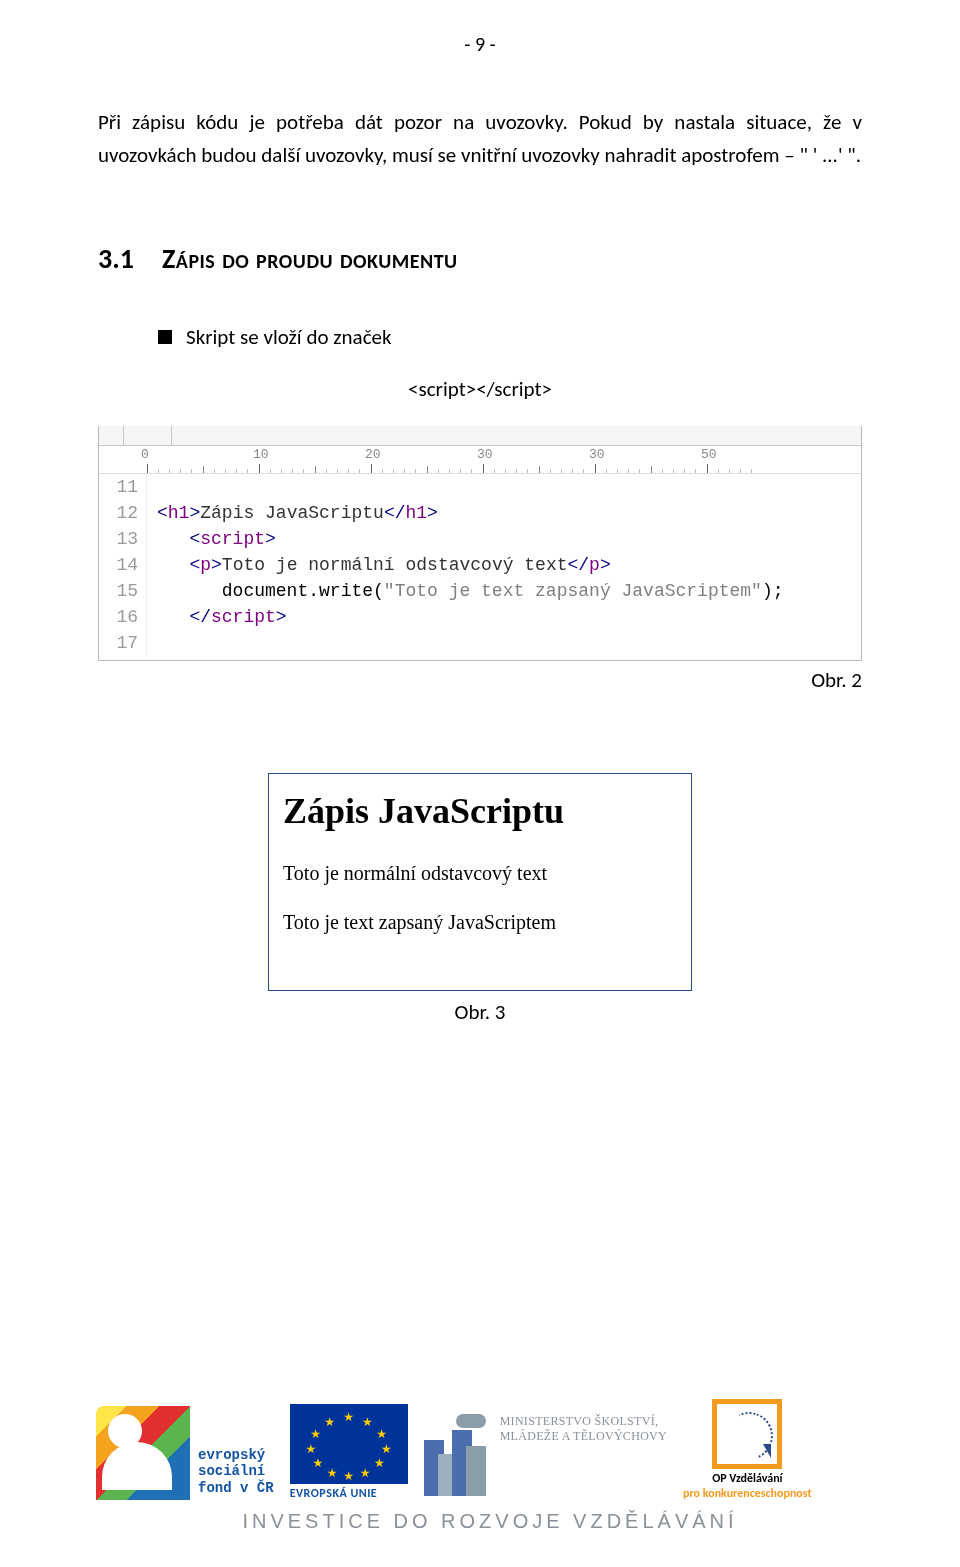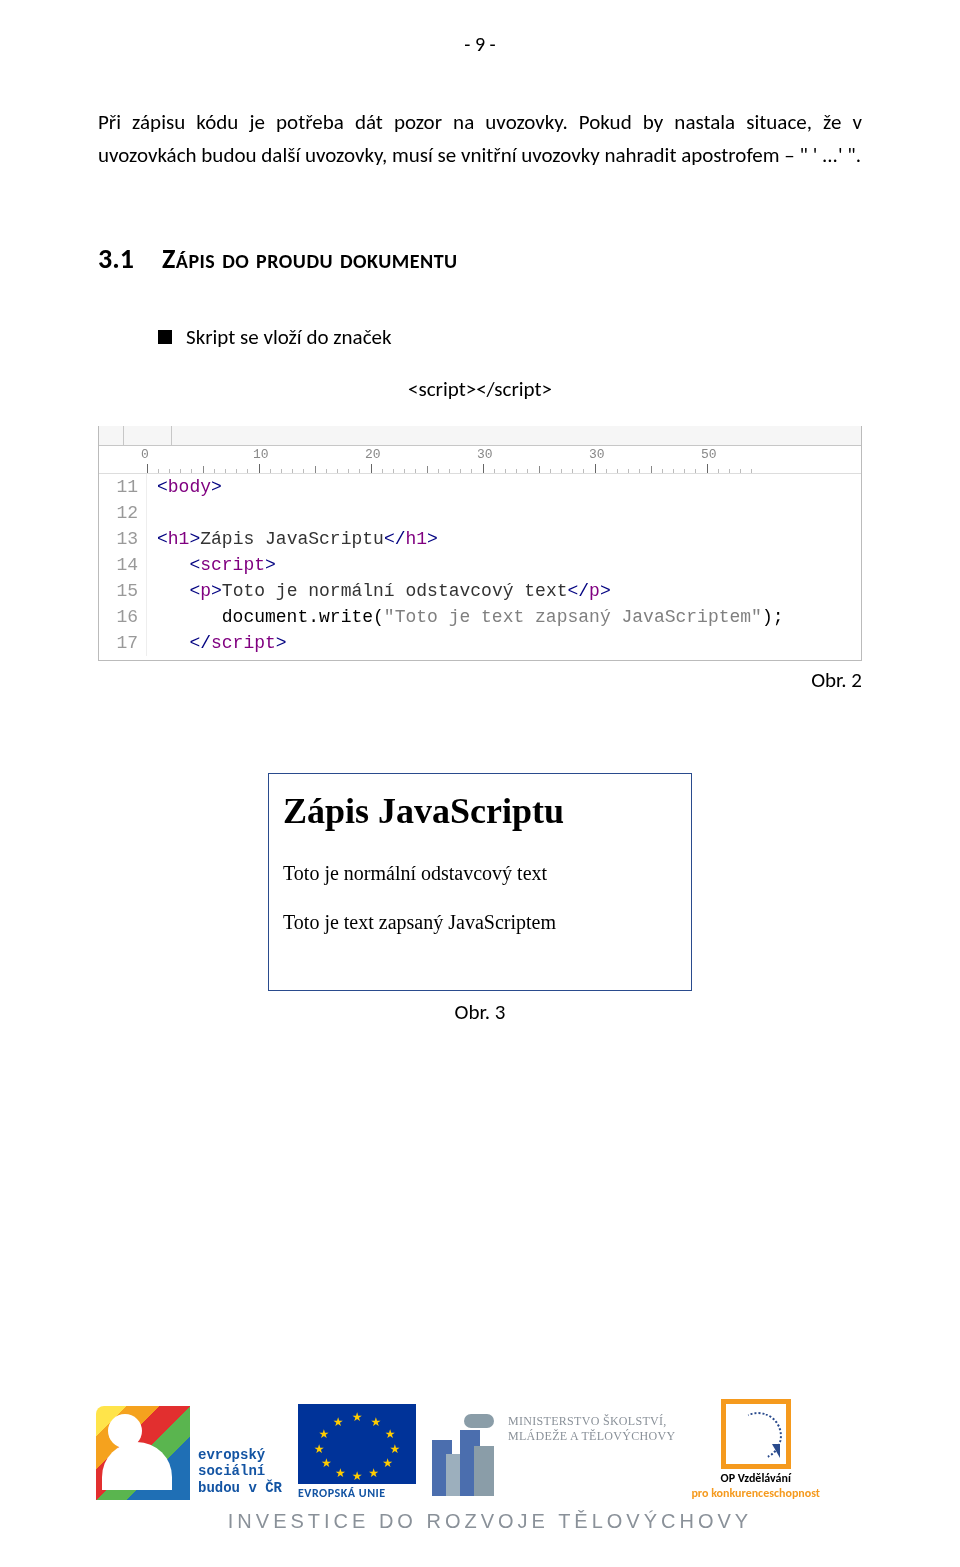--- a/index.html
+++ b/index.html
@@ -374,21 +374,20 @@
     <div class="gutter">
       <div>11</div>
       <div>12</div>
       <div>13</div>
       <div>14</div>
       <div>15</div>
       <div>16</div>
       <div>17</div>
     </div>
     <div class="code-lines">
-      <div><span class="tag-br">&lt;</span><span class="tag-name">body</span><span class="tag-br">&gt;</span></div>
       <div></div>
       <div><span class="tag-br">&lt;</span><span class="tag-name">h1</span><span class="tag-br">&gt;</span><span>Zápis JavaScriptu</span><span class="tag-br">&lt;/</span><span class="tag-name">h1</span><span class="tag-br">&gt;</span></div>
       <div><span>   </span><span class="tag-br">&lt;</span><span class="tag-name">script</span><span class="tag-br">&gt;</span></div>
       <div><span>   </span><span class="tag-br">&lt;</span><span class="tag-name">p</span><span class="tag-br">&gt;</span><span>Toto je normální odstavcový text</span><span class="tag-br">&lt;/</span><span class="tag-name">p</span><span class="tag-br">&gt;</span></div>
       <div><span>      </span><span class="code-fn">document.write(</span><span class="code-str">"Toto je text zapsaný JavaScriptem"</span><span class="code-fn">);</span></div>
       <div><span>   </span><span class="tag-br">&lt;/</span><span class="tag-name">script</span><span class="tag-br">&gt;</span></div>
     </div>
   </div>
 </div>
 <div class="fig-caption">Obr. 2</div>
@@ -403,21 +402,21 @@
 <div class="footer">
   <div class="logo-row">
     <div style="display:flex;align-items:flex-end;gap:8px;">
       <div class="esf-logo">
         <div class="esf-head"></div>
           <div class="esf-body"></div>
       </div>
       <div class="esf-text">
         <div><b>evropský</b></div>
         <div><b>sociální</b></div>
-        <div><b>budou v ČR</b></div>
+        <div><b>fond v ČR</b></div>
       </div>
     </div>
     <div>
       <div class="eu-flag">
         <span class="star" style="left:50%;top:16%">★</span>
         <span class="star" style="left:66%;top:22%">★</span>
         <span class="star" style="left:78%;top:38%">★</span>
         <span class="star" style="left:82%;top:56%">★</span>
         <span class="star" style="left:76%;top:74%">★</span>
         <span class="star" style="left:64%;top:86%">★</span>
@@ -447,14 +446,14 @@
       <div class="opvk-logo">
         <div class="arc"></div>
           <div class="arr"></div>
       </div>
       <div class="opvk-text">
         <div class="l1">OP Vzdělávání</div>
         <div class="l2">pro konkurenceschopnost</div>
       </div>
     </div>
   </div>
-  <div class="invest">INVESTICE DO ROZVOJE TĚLOVÝCHOVY</div>
+  <div class="invest">INVESTICE DO ROZVOJE VZDĚLÁVÁNÍ</div>
 </div>
 
 </body></html>

